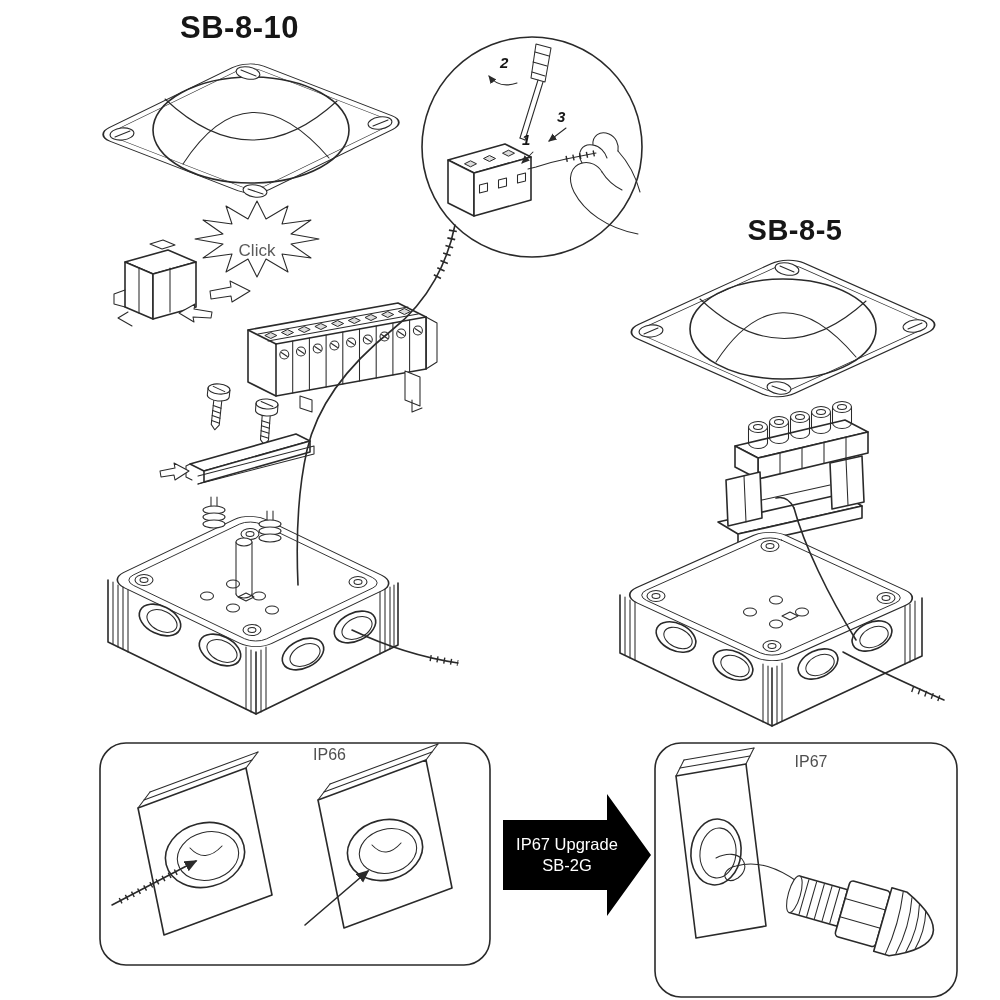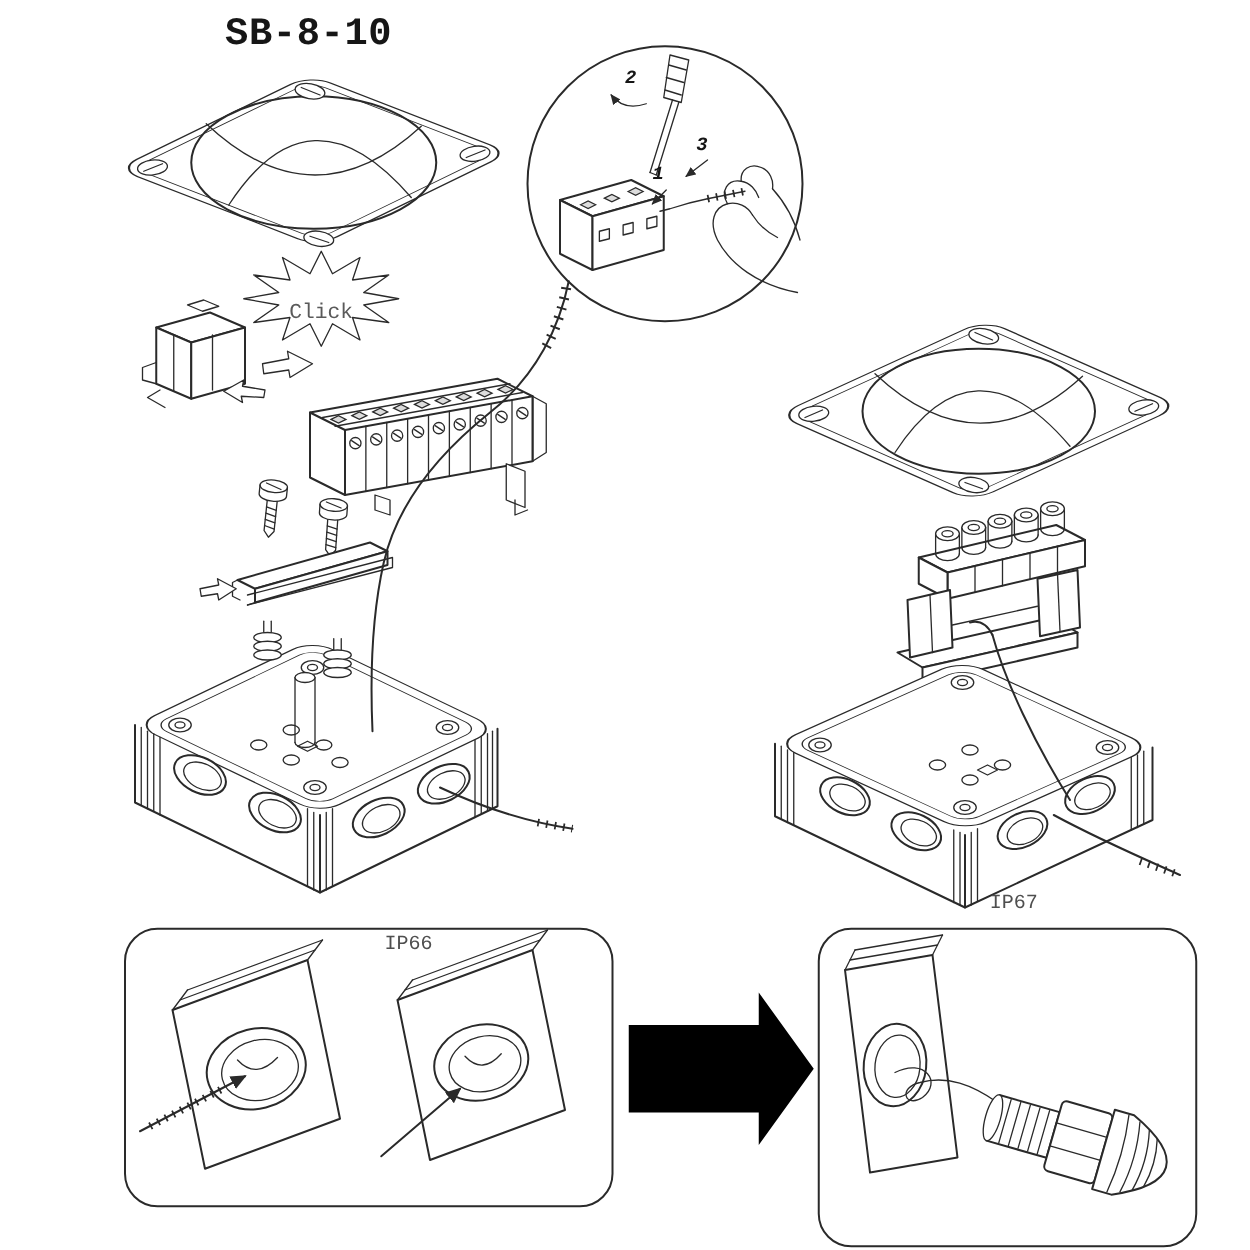--- a/index.html
+++ b/index.html
@@ -1,17 +1,17 @@
 <!DOCTYPE html>
 <html><head>
 <meta charset="utf-8">
 <style>
   html,body{margin:0;padding:0;background:#ffffff;}
   #stage{position:relative;width:1000px;height:1000px;background:#fff;overflow:hidden;
-         font-family:Liberation Mono, monospace;}
+         font-family:Liberation Sans, sans-serif;}
   #art{position:absolute;left:0;top:0;}
   .ln{fill:none;stroke:#2a2a2a;stroke-width:1.6;stroke-linecap:round;stroke-linejoin:round;}
   .lnw{fill:#ffffff;stroke:#2a2a2a;stroke-width:1.6;stroke-linejoin:round;}
   .thin{stroke-width:1.05;}
   .hatch{fill:none;stroke:#2a2a2a;stroke-width:8;stroke-dasharray:1.6 6.5;}
   .hatch-sm{fill:none;stroke:#2a2a2a;stroke-width:6;stroke-dasharray:1.4 5.5;}
   .cellhole{fill:#dcdcdc;stroke:#2a2a2a;stroke-width:1;}
   .blackfill{fill:#000000;stroke:none;}
   .lbl{position:absolute;color:#161616;white-space:nowrap;}
   .title{font-size:31px;font-weight:bold;letter-spacing:.5px;}
@@ -426,19 +426,24 @@
       <path class="lnw" d="M 884 880 L 900 880 Q 936 896 936 913 Q 936 930 900 946 L 884 946 Z"></path>
       <path class="ln thin" d="M 896 881 Q 901 913 896 945"></path>
       <path class="ln thin" d="M 906 884 Q 912 913 906 942"></path>
       <path class="ln thin" d="M 915 888 Q 921 913 915 938"></path>
       <path class="ln thin" d="M 923 893 Q 928 913 923 933"></path>
     </g>
   </g>
 </svg>
 
   <div class="lbl title" style="left:180px;top:10px;">SB-8-10</div>
+  <div class="lbl title" style="left:710px;top:214px;width:170px;text-align:center;font-size:29px;">SB-8-5</div>
   <div class="lbl click" style="left:215px;top:229px;width:84px;text-align:center;">Click</div>
   <div class="lbl step" style="left:500px;top:54px;">2</div>
   <div class="lbl step" style="left:522px;top:131px;">1</div>
   <div class="lbl step" style="left:557px;top:108px;">3</div>
   <div class="lbl gray small" style="left:256px;top:746px;width:90px;text-align:right;">IP66</div>
-  <div class="lbl gray small" style="left:766px;top:713px;width:90px;text-align:center;">IP67</div>
+  <div class="lbl gray small" style="left:766px;top:753px;width:90px;text-align:center;">IP67</div>
+  <div class="arrowtext" style="left:503px;top:834px;width:128px;">
+    <div>IP67 Upgrade</div>
+    <div>SB-2G</div>
+  </div>
 </div>
 
 </body></html>

